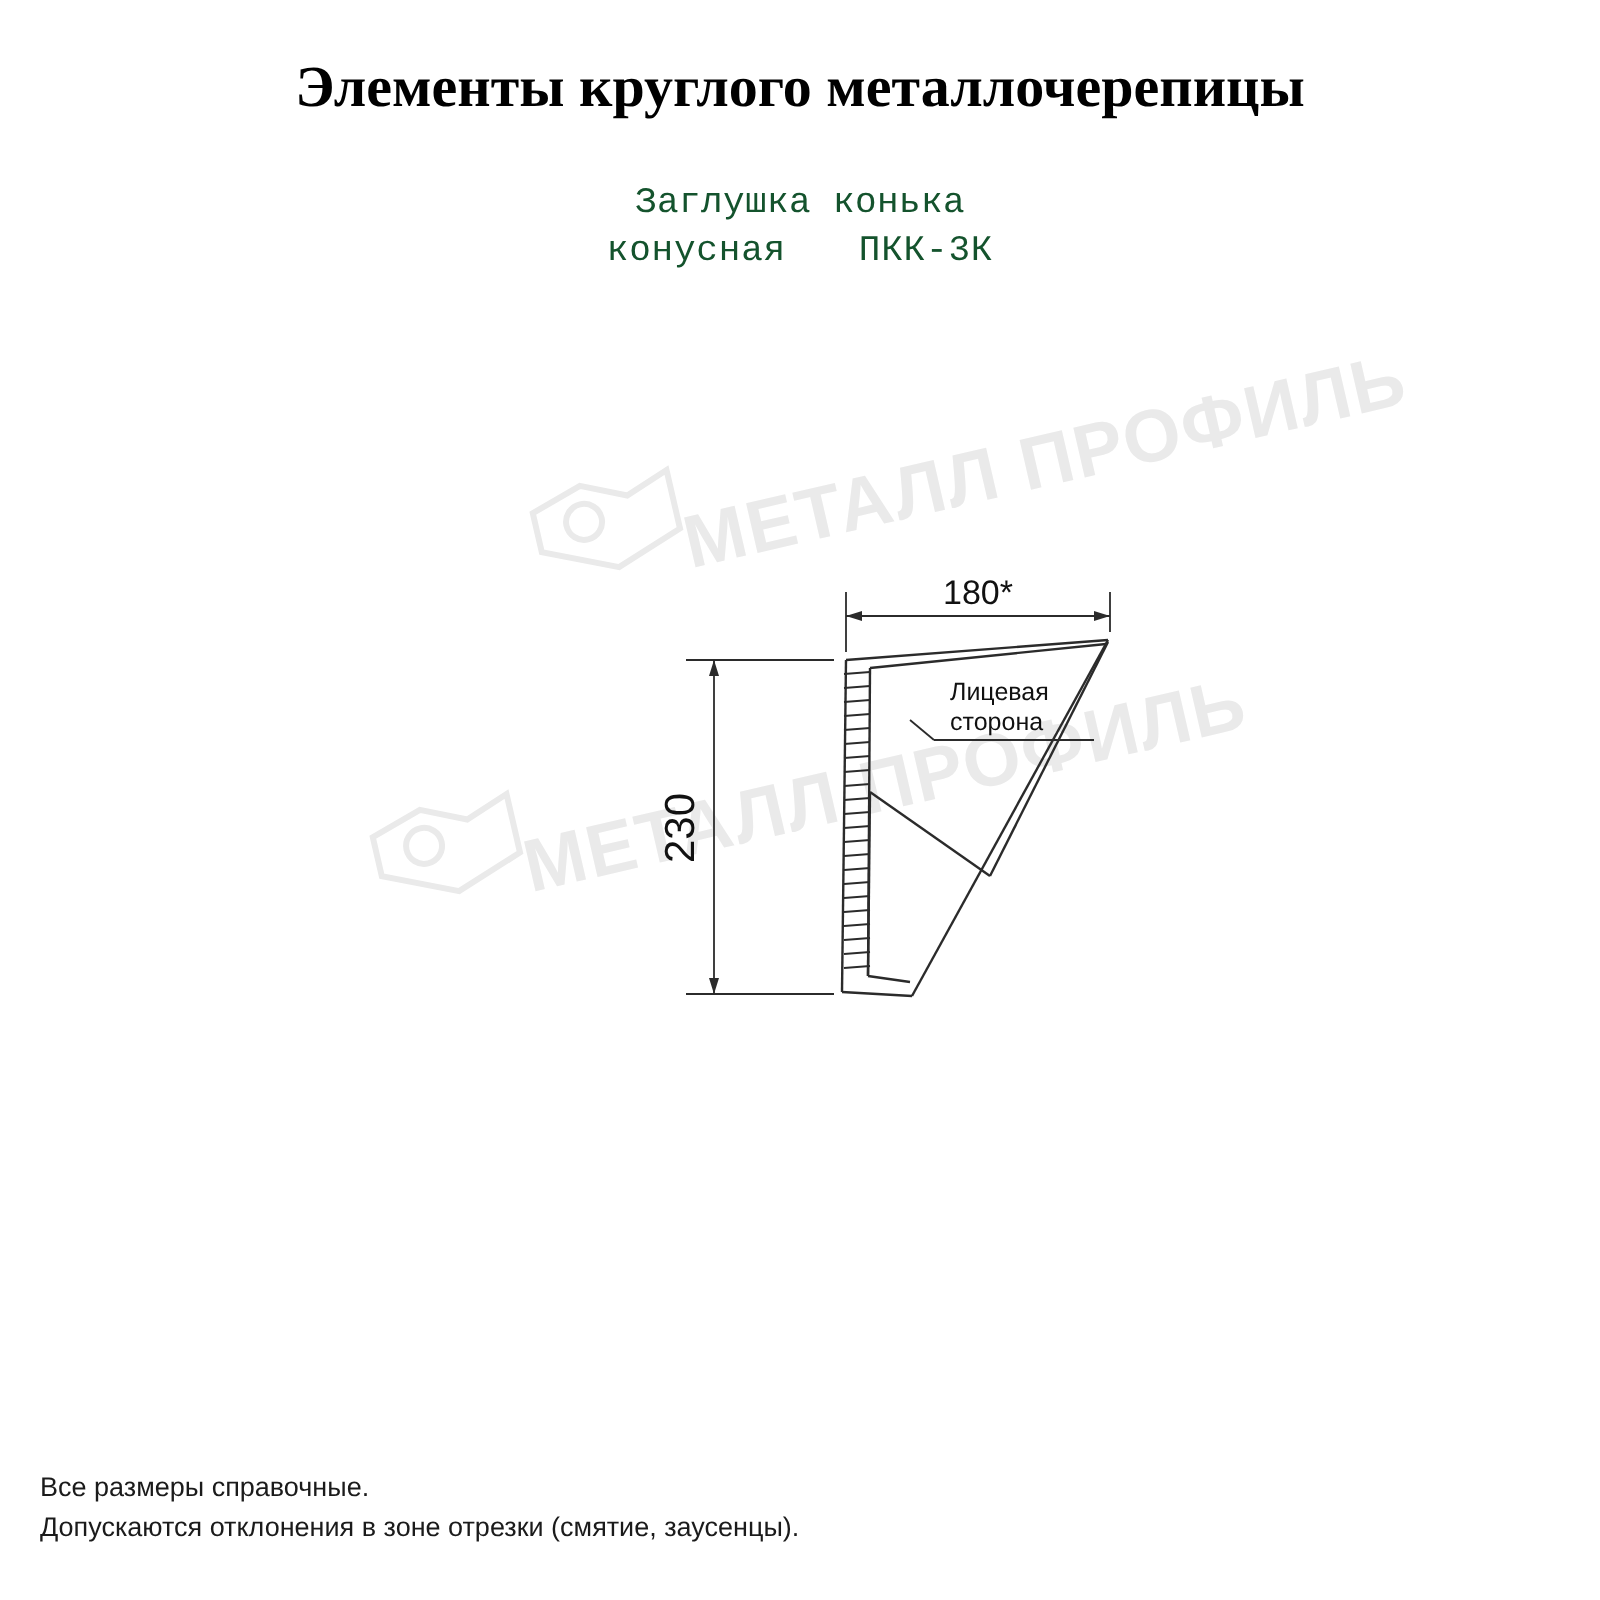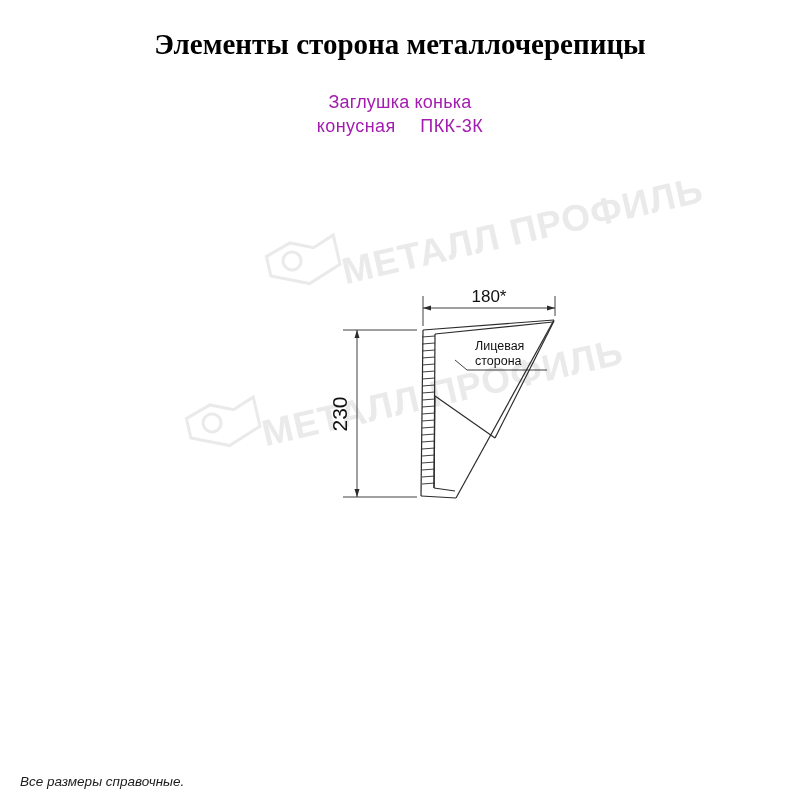--- a/index.html
+++ b/index.html
@@ -30,40 +30,39 @@
     color: #000;
   }
   .subtitle-block {
     position: absolute;
     top: 90px;
     left: 0;
     width: 800px;
     text-align: center;
   }
   .subtitle-line {
-    font-family: Liberation Sans, sans-serif;
+    font-family: Liberation Mono, monospace;
     font-size: 18px;
-    color: #a21caf;
+    color: #14532d;
     line-height: 24px;
     letter-spacing: .2px;
   }
   .subtitle-line.third {
     letter-spacing: .4px;
   }
   .sub-gap { display:inline-block; width: 14px; }
 
   
   .footer {
     position: absolute;
     left: 20px;
-    bottom: 8px;
+    bottom: 26px;
     font-size: 13.5px;
     line-height: 20px;
     color: #1b1b1b;
-    font-style: italic;
   }
 
   
   .drawing {
     position: absolute;
     left: 0;
     top: 200px;
     width: 800px;
     height: 420px;
     padding-left: 43px;
@@ -93,21 +92,21 @@
   .wm2 {
     left: 178px;
     top: 400px;
     transform: rotate(-13deg);
     transform-origin: left top;
   }
 </style>
 </head>
 <body>
 
-<div class="title">Элементы сторона металлочерепицы</div>
+<div class="title">Элементы круглого металлочерепицы</div>
 
 <div class="subtitle-block">
   <div class="subtitle-line">Заглушка конька</div>
   <div class="subtitle-line third">
     <span>конусная</span>
     <span class="sub-gap"></span>
     <span>ПКК-3К</span>
   </div>
 </div>
 
@@ -207,13 +206,14 @@
       <line x1="424" y1="170" x2="504" y2="170"></line>
       <line x1="424" y1="170" x2="412" y2="160"></line>
     </g>
     <text x="432" y="150" font-family="Liberation Sans, sans-serif" font-size="12.5" fill="#111">Лицевая</text>
     <text x="432" y="165" font-family="Liberation Sans, sans-serif" font-size="12.5" fill="#111">сторона</text>
   </svg>
 </div>
 
 <div class="footer">
   <div>Все размеры справочные.</div>
+  <div>Допускаются отклонения в зоне отрезки (смятие, заусенцы).</div>
 </div>
 
 </body></html>

